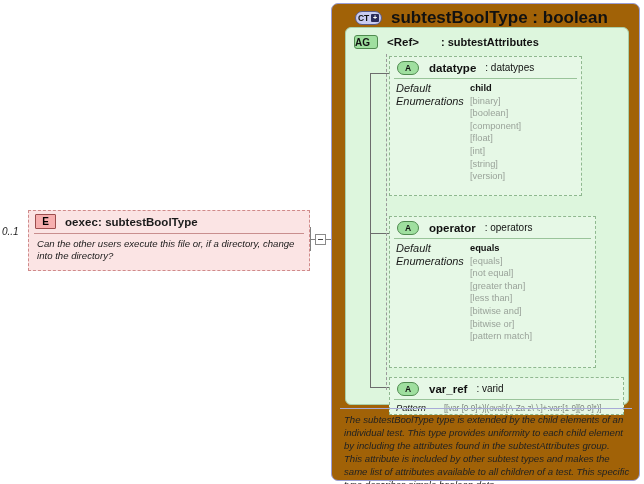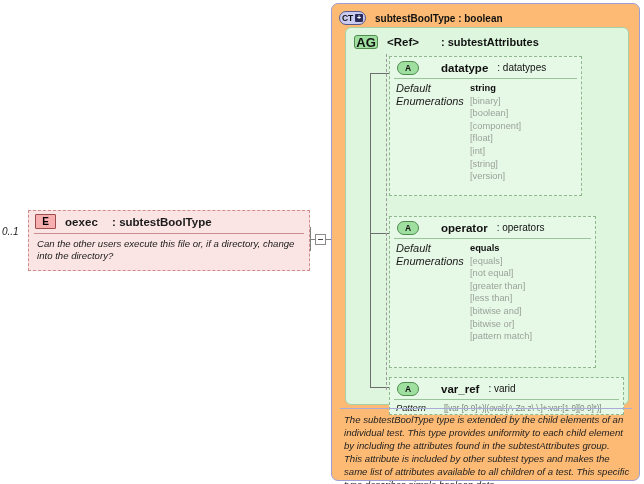--- a/index.html
+++ b/index.html
@@ -53,21 +53,20 @@
     font-size: 11.5px;
     font-weight: bold;
     color: #1a1a1a;
     letter-spacing: 0.1px;
     text-align: center;
   }
   .elem-type {
     font-size: 11.5px;
     font-weight: bold;
     color: #1a1a1a;
-    margin-left: 14px;
   }
   .elem-divider {
     border-top: 1px solid #c98e8e;
     margin: 0 5px;
   }
   .elem-desc {
     font-size: 9.6px;
     font-style: italic;
     color: #1a1a1a;
     padding: 4px 8px 7px 8px;
@@ -105,24 +104,25 @@
     background: #4a4a4a;
   }
 
   
   #ct-panel {
     position: absolute;
     left: 331px;
     top: 3px;
     width: 309px;
     height: 478px;
-    background: #fdba74;
+    background: #a16207;
     border: 1px solid #9b9fd6;
     border-radius: 7px;
     box-sizing: border-box;
+    padding-left: 16px;
   }
   .ct-header {
     display: flex;
     align-items: center;
     padding: 6px 0 0 7px;
     height: 22px;
     box-sizing: border-box;
   }
   .badge-ct {
     display: flex;
@@ -146,21 +146,21 @@
     height: 8px;
     background: #2b2b5a;
     color: #fff;
     font-size: 7px;
     line-height: 8px;
     text-align: center;
     margin-left: 2px;
     border-radius: 1px;
   }
   .ct-title {
-    font-size: 10px;
+    font-size: 17px;
     font-weight: bold;
     color: #111;
     margin-left: 9px;
   }
 
   
   #ag-panel {
     position: absolute;
     left: 13px;
     top: 23px;
@@ -177,24 +177,23 @@
     padding: 5px 0 0 8px;
     height: 22px;
     box-sizing: border-box;
   }
   .badge-ag {
     width: 24px;
     height: 14px;
     border: 1px solid #4f8a4f;
     background: #9fdf9f;
     border-radius: 3px;
-    font-size: 13px;
-    font-weight: bold;
-    color: #111;
-    text-align: center;
+    font-size: 10px;
+    font-weight: bold;
+    color: #111;
     line-height: 13px;
     box-sizing: border-box;
   }
   .ag-ref {
     font-size: 11.5px;
     font-weight: bold;
     color: #111;
     margin-left: 9px;
   }
   .ag-type {
@@ -258,21 +257,21 @@
     font-weight: bold;
     color: #111;
     text-align: center;
     line-height: 13px;
     box-sizing: border-box;
   }
   .attr-name {
     font-size: 11.5px;
     font-weight: bold;
     color: #111;
-    margin-left: 22px;
+    margin-left: 10px;
   }
   .attr-type {
     font-size: 10px;
     font-weight: normal;
     color: #111;
     margin-left: 9px;
   }
   .attr-divider {
     border-top: 1px solid #9ac49a;
     margin: 0 4px;
@@ -402,21 +401,21 @@
         <span class="attr-name">datatype</span>
         <span class="attr-type">: datatypes</span>
       </div>
       <div class="attr-divider"></div>
       <div class="facet-rows">
         <div class="facet-labels">
           <div class="facet-label">Default</div>
           <div class="facet-label">Enumerations</div>
         </div>
         <div class="facet-values">
-          <div class="facet-default">string</div>
+          <div class="facet-default">child</div>
           <div class="facet-enum">[binary]</div>
           <div class="facet-enum">[boolean]</div>
           <div class="facet-enum">[component]</div>
           <div class="facet-enum">[float]</div>
           <div class="facet-enum">[int]</div>
           <div class="facet-enum">[string]</div>
           <div class="facet-enum">[version]</div>
         </div>
       </div>
     </div>

